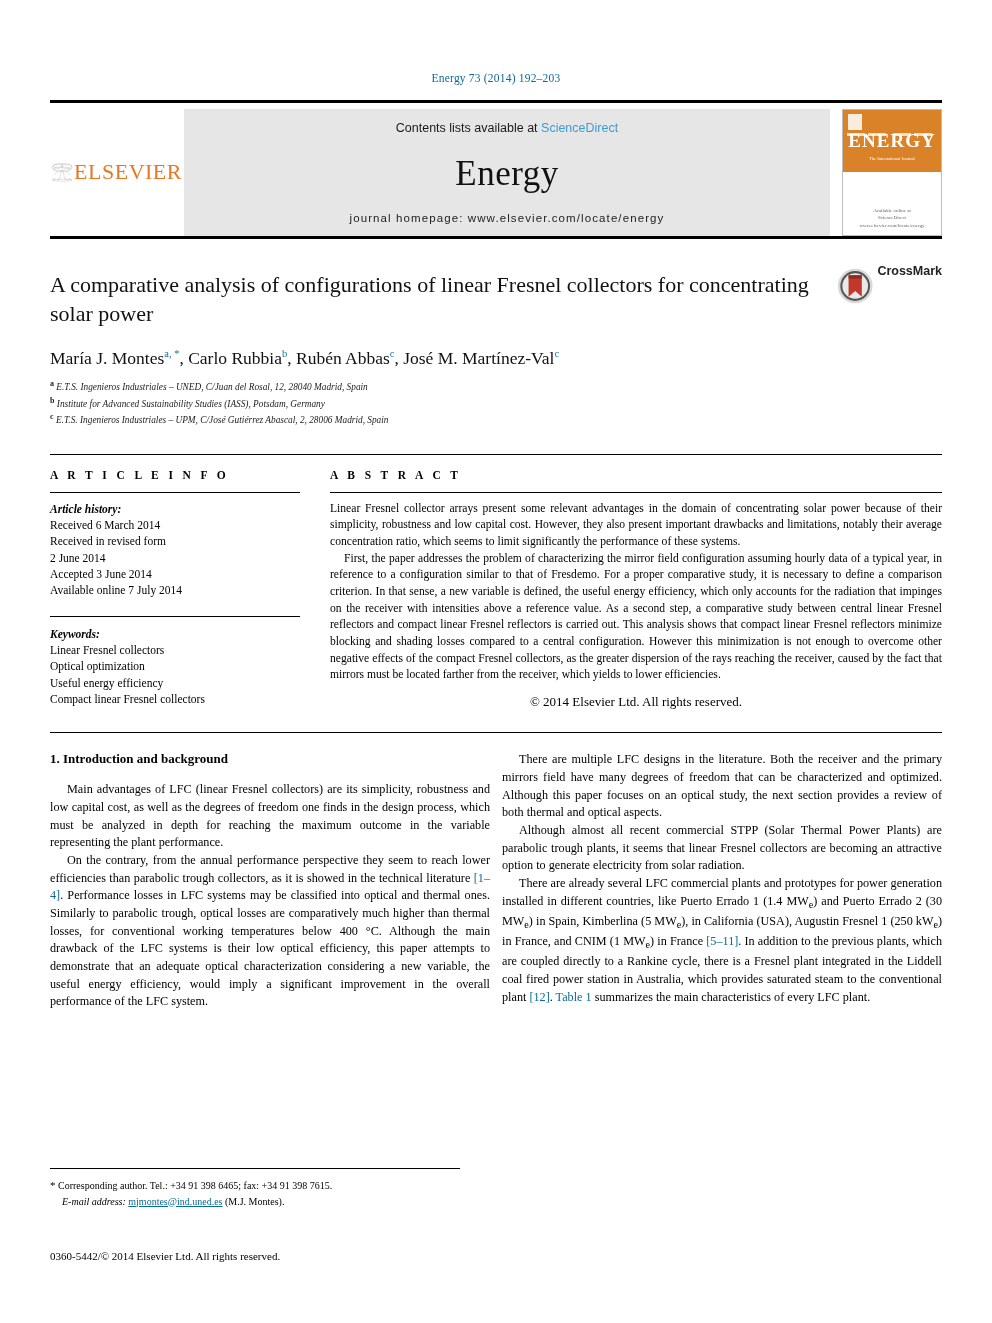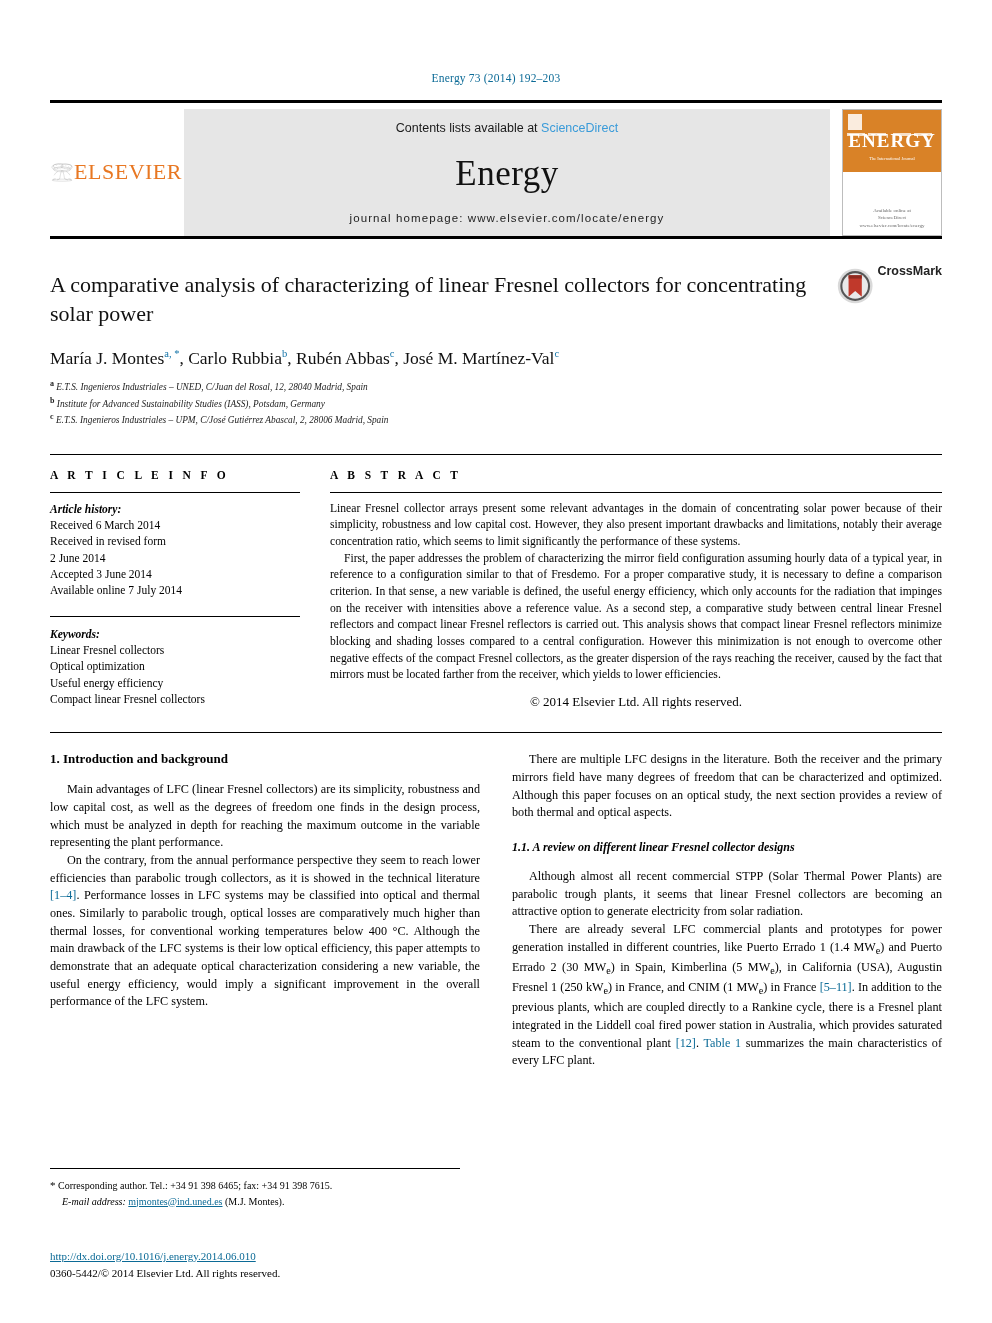--- a/index.html
+++ b/index.html
@@ -200,21 +200,21 @@
   .abstract-body p { margin: 0; text-indent: 0; }
   .abstract-body p + p { text-indent: 14px; }
   .copyright { text-align: center; margin-top: 10px; font-size: 13px; }
 
   
   .body-cols {
     margin: 22px 50px 0 50px;
     border-top: 1px solid #000;
     padding-top: 18px;
     display: flex;
-    gap: 32px;
+    gap: 12px;
   }
   .col { flex: 1 1 0; min-width: 0; }
   .h2 {
     font-family: "Liberation Serif", serif;
     font-weight: bold;
     font-size: 13px;
     margin: 0 0 14px 0;
   }
   .h3 {
     font-family: "Liberation Serif", serif;
@@ -321,21 +321,21 @@
           <div>Available online at</div>
           <div>ScienceDirect</div>
           <div>www.elsevier.com/locate/energy</div>
         </div>
       </div>
     </div>
     <div class="masthead-rule"></div>
   </div>
 
   <div class="title-block">
-    <h1 class="article-title">A comparative analysis of characterizing of linear Fresnel collectors for concentrating solar power</h1>
+    <h1 class="article-title">A comparative analysis of configurations of linear Fresnel collectors for concentrating solar power</h1>
 
     <div class="crossmark">
       <svg class="cm-mark" viewBox="0 0 44 44">
         <circle cx="22" cy="22" r="21" fill="#d9d9d9"></circle>
         <circle cx="22" cy="22" r="18" fill="#555"></circle>
         <circle cx="22" cy="22" r="15.5" fill="#e9e9e9"></circle>
         <path d="M14 9 h16 v26 l-8 -7 l-8 7 z" fill="#c0392b"></path>
         <path d="M14 9 h16 v4 h-16 z" fill="#8e2a20"></path>
       </svg>
       <span class="cm-text">CrossMark</span>
@@ -402,38 +402,36 @@
     <div class="col">
       <div class="h2">1.  Introduction and background</div>
       <p class="para">Main advantages of LFC (linear Fresnel collectors) are its simplicity, robustness and low capital cost, as well as the degrees of freedom one finds in the design process, which must be analyzed in depth for reaching the maximum outcome in the variable representing the plant performance.</p>
       <p class="para">
         <span>On the contrary, from the annual performance perspective they seem to reach lower efficiencies than parabolic trough collectors, as it is showed in the technical literature </span><a class="ref" href="#">[1–4]</a><span>. Performance losses in LFC systems may be classified into optical and thermal ones. Similarly to parabolic trough, optical losses are comparatively much higher than thermal losses, for conventional working temperatures below 400 °C. Although the main drawback of the LFC systems is their low optical efficiency, this paper attempts to demonstrate that an adequate optical characterization considering a new variable, the useful energy efficiency, would imply a significant improvement in the overall performance of the LFC system.</span>
       </p>
     </div>
 
     <div class="col">
       <p class="para">There are multiple LFC designs in the literature. Both the receiver and the primary mirrors field have many degrees of freedom that can be characterized and optimized. Although this paper focuses on an optical study, the next section provides a review of both thermal and optical aspects.</p>
-      <div class="h3">1.1.  A review on different linear Fresnel collector designs</div>
       <p class="para">Although almost all recent commercial STPP (Solar Thermal Power Plants) are parabolic trough plants, it seems that linear Fresnel collectors are becoming an attractive option to generate electricity from solar radiation.</p>
       <p class="para">
         <span>There are already several LFC commercial plants and prototypes for power generation installed in different countries, like Puerto Errado 1 (1.4 MW</span><sub>e</sub><span>) and Puerto Errado 2 (30 MW</span><sub>e</sub><span>) in Spain, Kimberlina (5 MW</span><sub>e</sub><span>), in California (USA), Augustin Fresnel 1 (250 kW</span><sub>e</sub><span>) in France, and CNIM (1 MW</span><sub>e</sub><span>) in France </span><a class="ref" href="#">[5–11]</a><span>. In addition to the previous plants, which are coupled directly to a Rankine cycle, there is a Fresnel plant integrated in the Liddell coal fired power station in Australia, which provides saturated steam to the conventional plant </span><a class="ref" href="#">[12]</a><span>. </span><a class="ref" href="#">Table 1</a><span> summarizes the main characteristics of every LFC plant.</span>
       </p>
     </div>
   </div>
 
   <div class="footnote">
     <div class="fn-line">
       <span class="fn-star">*</span>
       <span>Corresponding author. Tel.: +34 91 398 6465; fax: +34 91 398 7615.</span>
     </div>
     <div class="fn-line" style="padding-left:12px;text-indent:0;">
       <span class="fn-em">E-mail address:</span>
       <a class="fn-link" href="#">mjmontes@ind.uned.es</a>
       <span>(M.J. Montes).</span>
     </div>
   </div>
 
   <div class="doi-block">
-    <div><a class="doi-link" href="#">http://dx.doi.org/10.1016/j.energy.2014.06.010</a></div>
     <div>0360-5442/© 2014 Elsevier Ltd. All rights reserved.</div>
   </div>
 
 </div>
 
 </body></html>

